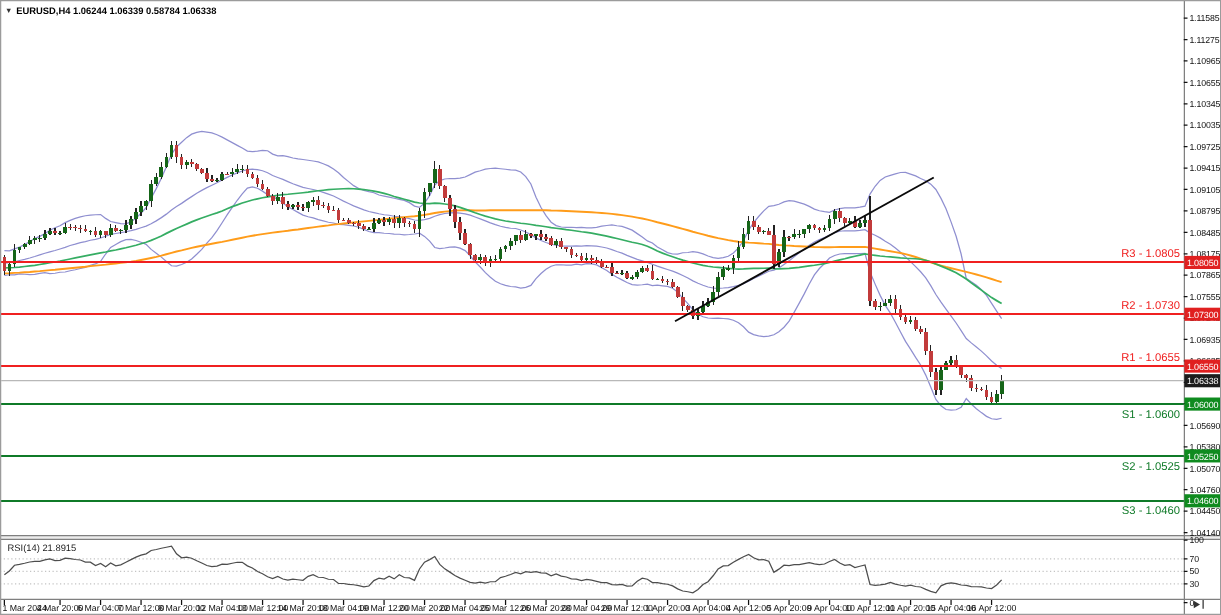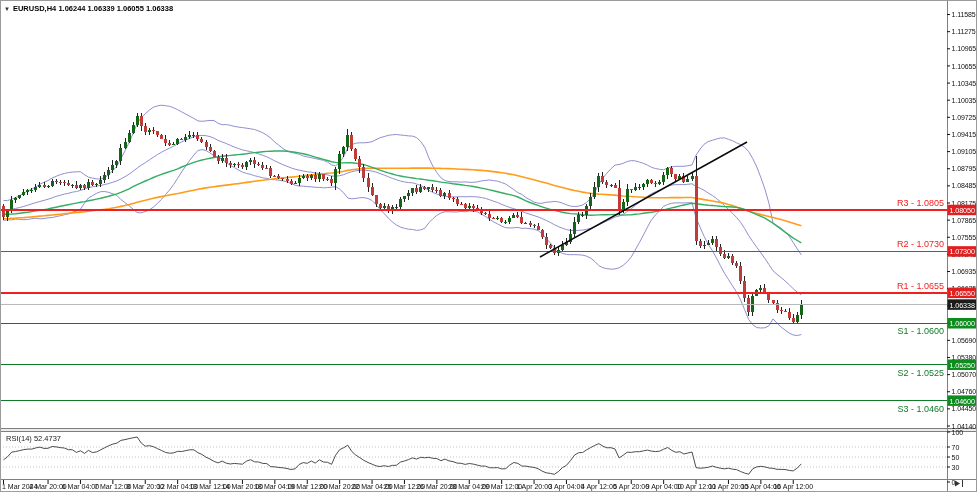--- a/index.html
+++ b/index.html
@@ -11,24 +11,24 @@
   .chart-title{position:absolute;left:4px;top:4px;font-size:7.5px;font-weight:bold;color:#000;
                display:flex;align-items:center;gap:3px;z-index:5}
   .dd-icon{font-size:6px;color:#333;line-height:1}
   .rsi-label{position:absolute;left:6px;top:434px;font-size:7.5px;color:#1a1a1a;z-index:5}
 </style>
 </head>
 <body>
 
 <div class="chart-title">
   <span class="dd-icon">▼</span>
-  <span>EURUSD,H4 1.06244 1.06339 1.06055 1.06338</span>
+  <span>EURUSD,H4 1.06244 1.06339 0.58784 1.06338</span>
 </div>
 
-<div class="rsi-label">RSI(14) 52.4737</div>
+<div class="rsi-label">RSI(14) 21.8915</div>
 
 <svg id="chart-svg" width="977" height="492">
     <defs>
       <clipPath id="mclip">
         <rect x="1" y="1" width="946" height="427"></rect>
       </clipPath>
       <clipPath id="rclip">
         <rect x="1" y="430" width="946" height="50"></rect>
       </clipPath>
     </defs>

